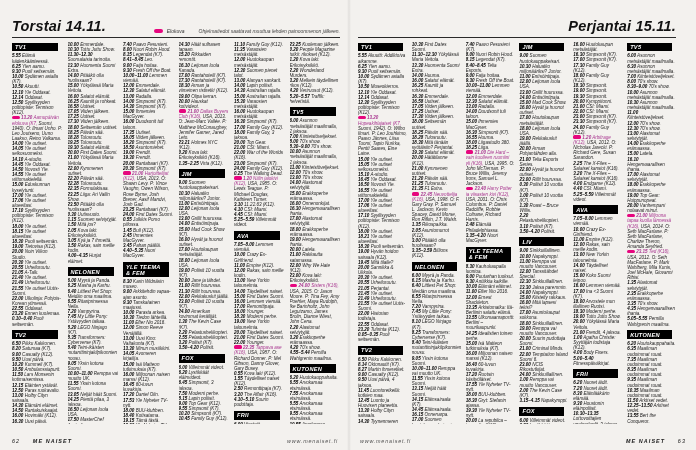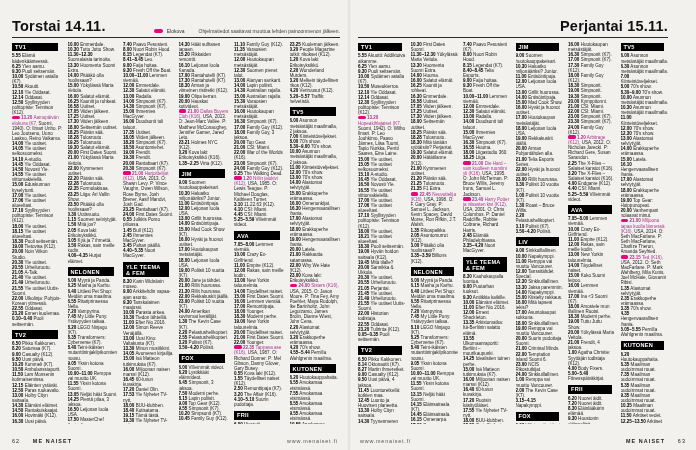--- a/index.html
+++ b/index.html
@@ -4,22 +4,22 @@
 <style>
   html,body{margin:0;padding:0;}
   body{
     width:696px;height:450px;overflow:hidden;
     background:#f3f1ee;
     font-family:"Liberation Sans","DejaVu Sans",sans-serif;
     color:#1c1c1c;
     -webkit-font-smoothing:antialiased;
   }
   .spread{display:flex;width:696px;height:450px;}
-  .page{width:348px;height:450px;box-sizing:border-box;padding:12px 8px 0 12px;position:relative;}
-  .page.right{padding:12px 28px 0 10px;}
+  .page{width:348px;height:450px;box-sizing:border-box;padding:12px 8px 0 12px;position:relative;font-style:italic;}
+  .page.right{padding:12px 20px 0 10px;}
   .gutter{position:absolute;left:347px;top:0;width:4px;height:450px;
     background:linear-gradient(to right,rgba(0,0,0,0.00),rgba(0,0,0,0.07),rgba(0,0,0,0.00));}
   
   .hd{display:flex;align-items:flex-end;justify-content:space-between;height:22px;}
   .hd .title{font-size:14.5px;font-weight:bold;letter-spacing:0.2px;color:#111;}
   .page.right .hd{justify-content:flex-end;}
   .legend{display:flex;align-items:center;gap:4px;font-size:5px;color:#333;}
   .tag{display:inline-block;width:9px;height:4.5px;border-radius:2px;background:var(--pink);}
   .legend .note{margin-left:10px;color:#444;}
   .rule{border-top:0.8px solid #2a2a2a;margin-top:3px;margin-bottom:4px;}

